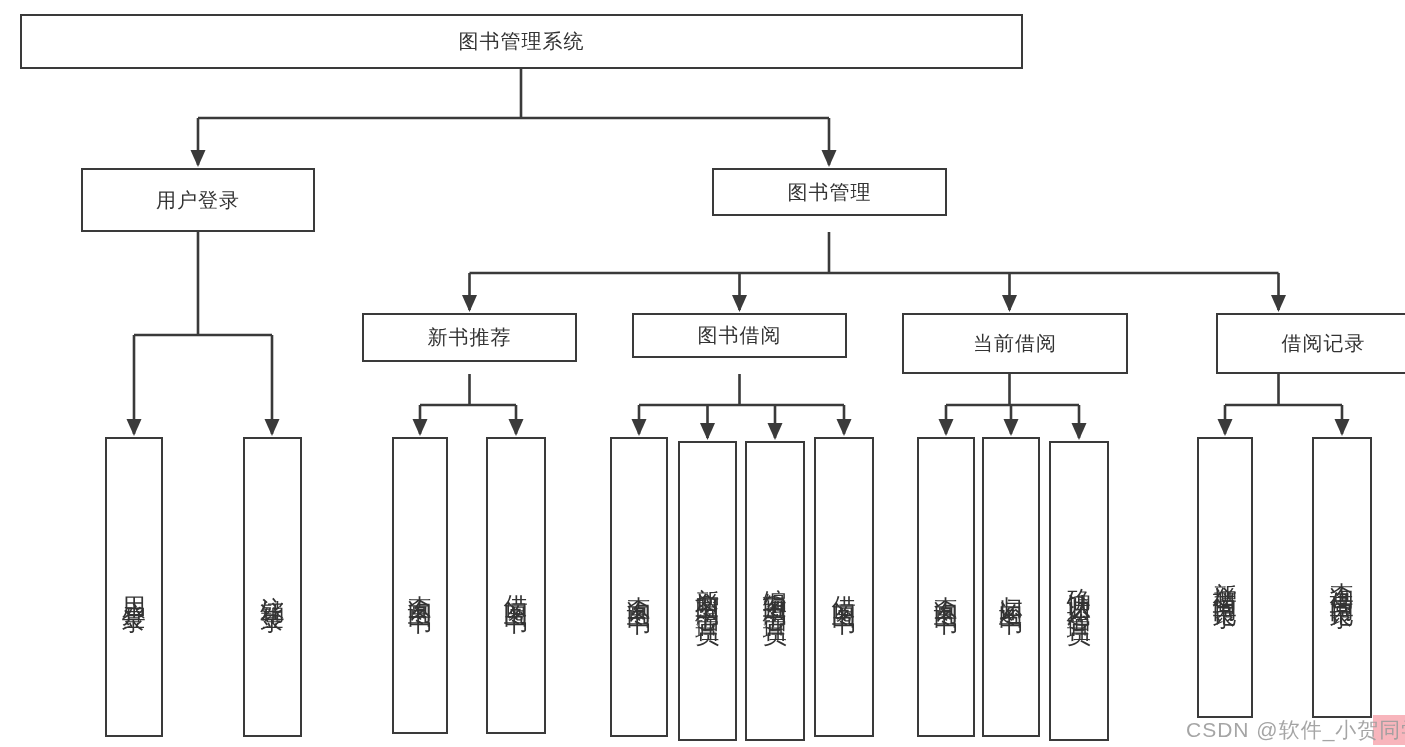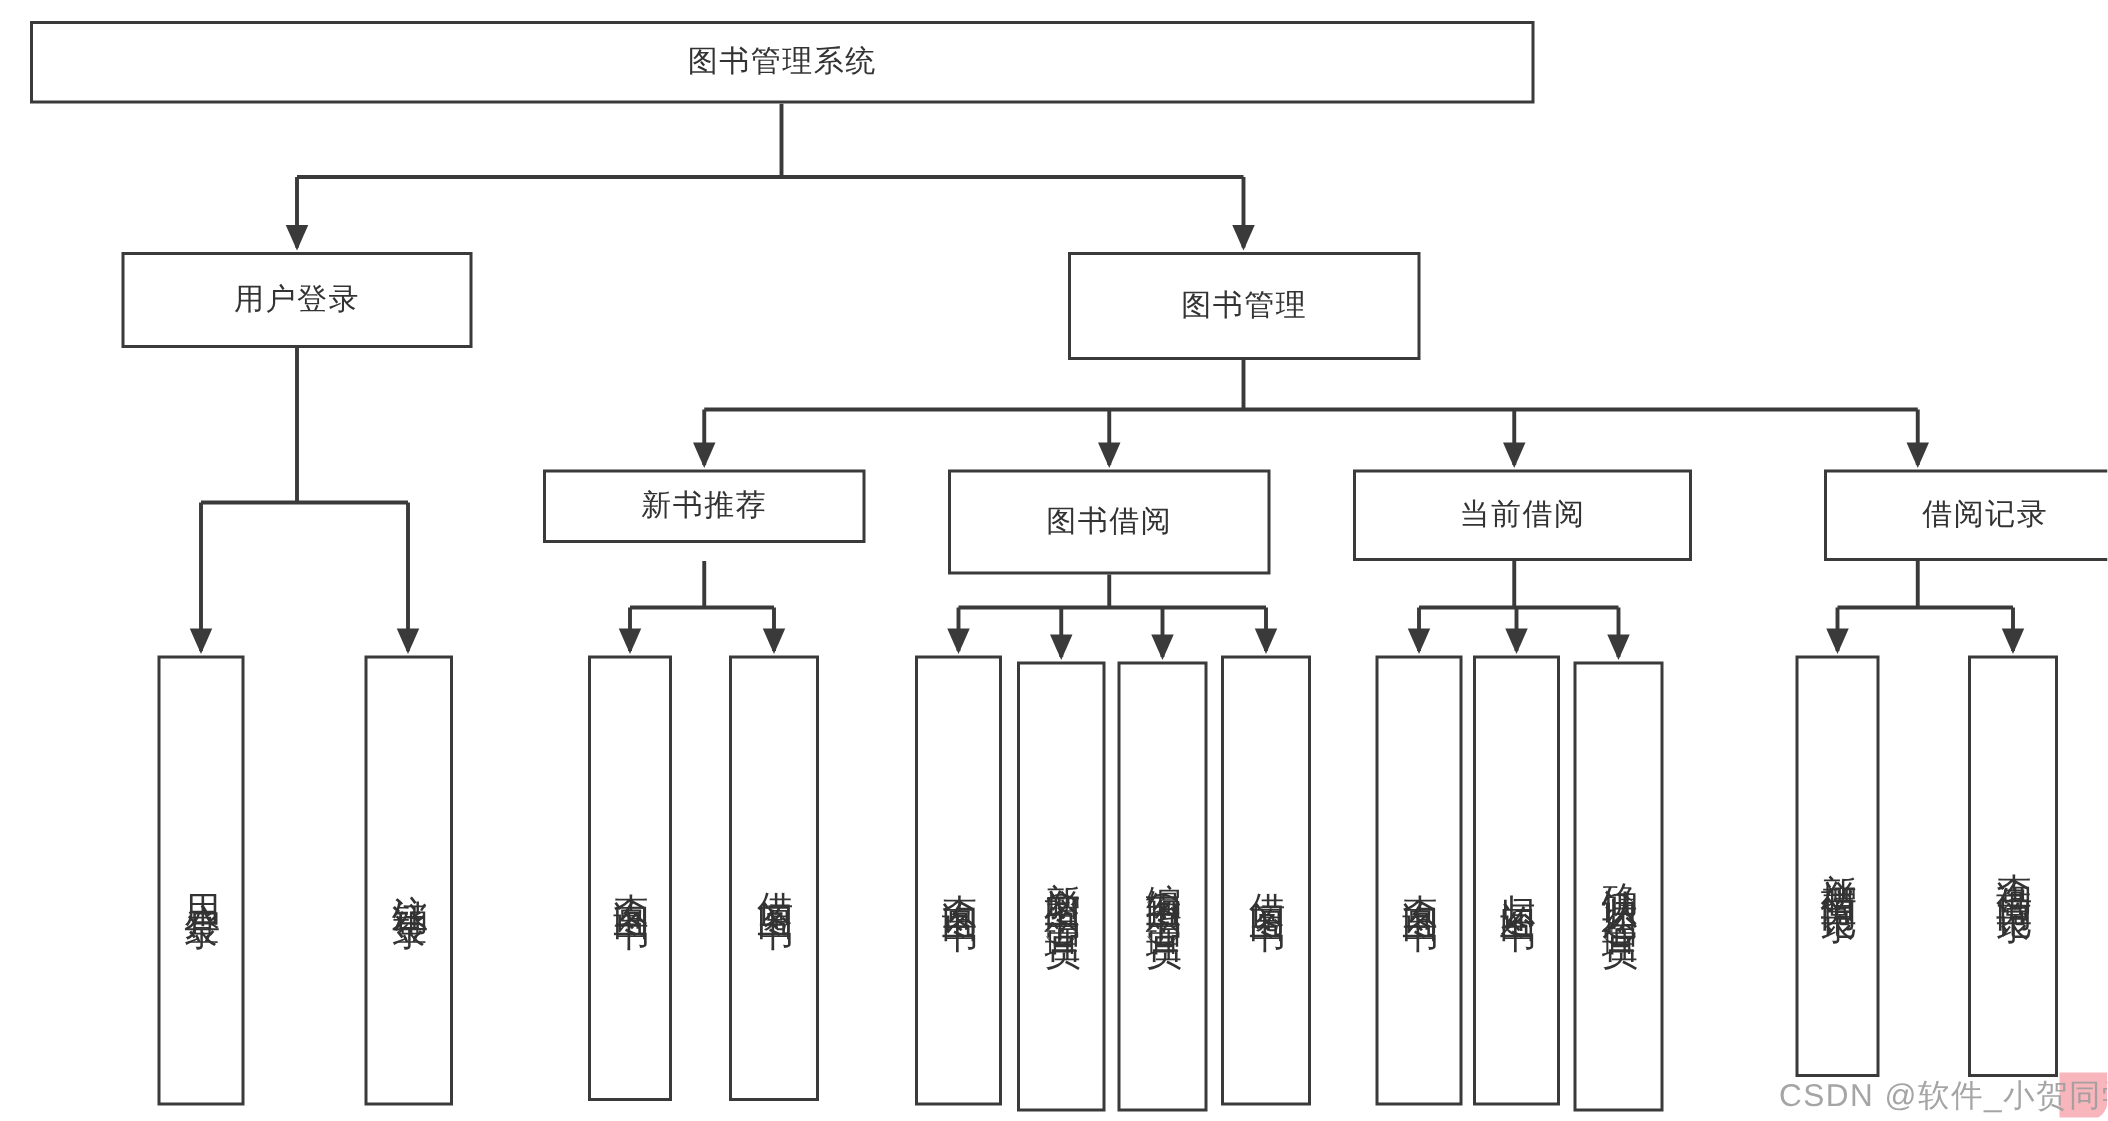--- a/index.html
+++ b/index.html
@@ -1,18 +1,18 @@
 <!DOCTYPE html>
 <html><head>
 <meta charset="utf-8">
 <style>
   html,body{margin:0;padding:0;background:#fff;}
   .stage{
     position:relative;width:1405px;height:747px;background:#ffffff;
-    font-family:"Liberation Sans", sans-serif;overflow:hidden;border-radius:13px;
+    font-family:"Liberation Sans", sans-serif;overflow:hidden;
   }
   .wires{position:absolute;left:0;top:0;width:1405px;height:747px;}
   .node{
     position:absolute;box-sizing:border-box;background:#ffffff;
     border:2.6px solid #3a3a3a;color:#333333;
     display:flex;align-items:center;justify-content:center;
     text-align:center;line-height:1.15;
   }
   .hbox{font-size:20px;letter-spacing:1px;}
   .vbox{
@@ -60,24 +60,24 @@
     <use href="#arw" transform="translate(946,436)"></use>
     <use href="#arw" transform="translate(1011,436)"></use>
     <use href="#arw" transform="translate(1079,440)"></use>
     <use href="#arw" transform="translate(1225,436)"></use>
     <use href="#arw" transform="translate(1342,436)"></use>
   </svg>
 
   <div class="node hbox" style="left:20px;top:14px;width:1003px;height:55px;">图书管理系统</div>
 
   <div class="node hbox" style="left:81px;top:168px;width:234px;height:64px;">用户登录</div>
-  <div class="node hbox" style="left:712px;top:168px;width:235px;height:72px;">图书管理</div>
+  <div class="node hbox" style="left:712px;top:168px;width:235px;height:48px;">图书管理</div>
 
   <div class="node hbox" style="left:362px;top:313px;width:215px;height:49px;">新书推荐</div>
-  <div class="node hbox" style="left:632px;top:313px;width:215px;height:70px;">图书借阅</div>
+  <div class="node hbox" style="left:632px;top:313px;width:215px;height:45px;">图书借阅</div>
   <div class="node hbox" style="left:902px;top:313px;width:226px;height:61px;">当前借阅</div>
   <div class="node hbox" style="left:1171px;top:313px;width:215px;height:61px;margin-left:45px;">借阅记录</div>
 
   <div class="node vbox" style="left:105px;top:437px;width:58px;height:300px;">用户登录</div>
   <div class="node vbox" style="left:243px;top:437px;width:59px;height:300px;">注销登录</div>
 
   <div class="node vbox" style="left:392px;top:437px;width:56px;height:297px;">查询图书</div>
   <div class="node vbox" style="left:486px;top:437px;width:60px;height:297px;">借阅图书</div>
 
   <div class="node vbox" style="left:610px;top:437px;width:58px;height:300px;">查询图书</div>

